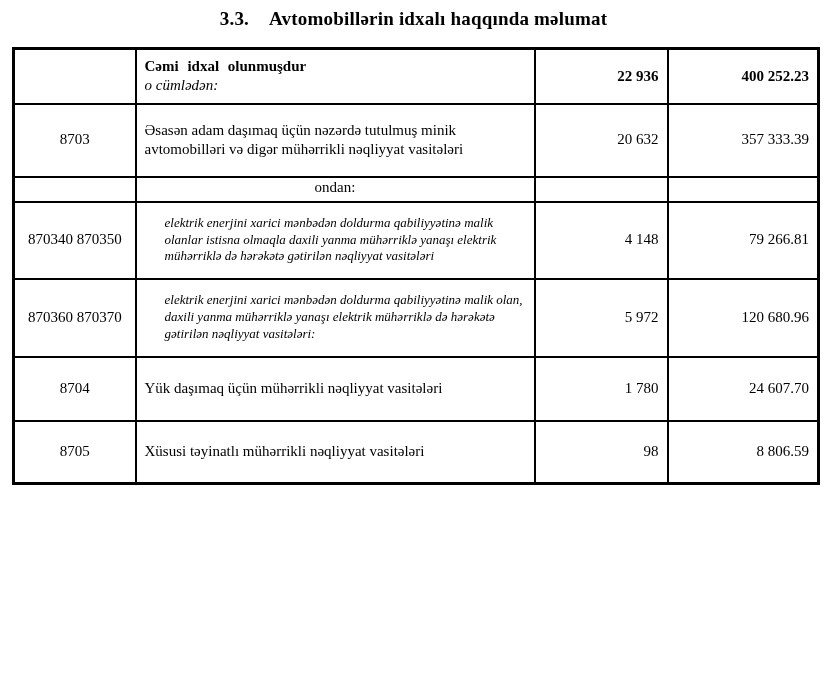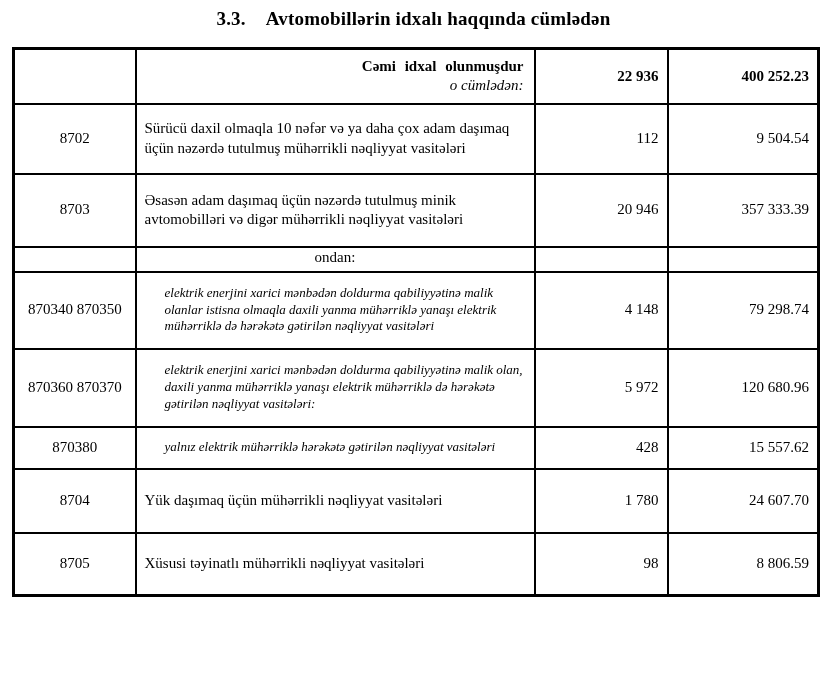--- a/index.html
+++ b/index.html
@@ -49,32 +49,32 @@
   tr.r-8703   { height: 73px; }
   tr.r-ondan  { height: 25px; }
   tr.r-870340 { height: 77px; }
   tr.r-870360 { height: 78px; }
   tr.r-870380 { height: 42px; }
   tr.r-8704   { height: 64px; }
   tr.r-8705   { height: 63px; }
   td.c-code { text-align: center; padding: 2px 4px; }
   td.c-name { text-align: left; padding: 3px 10px 3px 8px; }
   td.c-qty, td.c-val { text-align: right; padding: 2px 8px 2px 4px; }
-  tr.r-total td.c-name { text-align: right; }
+  tr.r-total td.c-name { text-align: left; }
   tr.r-total .total-line1 { font-weight: bold; word-spacing: 5px; }
   tr.r-total .total-line2 { font-style: italic; }
   tr.r-total td.c-qty, tr.r-total td.c-val { font-weight: bold; padding-left: 22px; }
   tr.r-ondan td.c-name { text-align: center; padding: 0 6px 2px 6px; font-size: 15px; }
   tr.sub-item td.c-name { font-style: italic; padding-left: 28px; font-size: 13px; }
 </style>
 </head>
 <body>
 
 <div class="page-title">
-  <span class="title-number">3.3.</span><span>Avtomobillərin idxalı haqqında cümlədən</span>
+  <span class="title-number">3.3.</span><span>Avtomobillərin idxalı haqqında məlumat</span>
 </div>
 
 <table class="data-table">
   <colgroup>
     <col class="col-code">
       <col class="col-name">
       <col class="col-qty">
       <col class="col-val">
   </colgroup>
   <tbody>
@@ -82,61 +82,49 @@
     <tr class="r-total">
       <td class="c-code"></td>
       <td class="c-name">
         <div class="total-line1">Cəmi idxal olunmuşdur</div>
         <div class="total-line2">o cümlədən:</div>
       </td>
       <td class="c-qty">22 936</td>
       <td class="c-val">400 252.23</td>
     </tr>
 
-    <tr class="r-8702">
-      <td class="c-code">8702</td>
-      <td class="c-name">Sürücü daxil olmaqla 10 nəfər və ya daha çox adam daşımaq üçün nəzərdə tutulmuş mühərrikli nəqliyyat vasitələri</td>
-      <td class="c-qty">112</td>
-      <td class="c-val">9 504.54</td>
-    </tr>
 
     <tr class="r-8703">
       <td class="c-code">8703</td>
       <td class="c-name">Əsasən adam daşımaq üçün nəzərdə tutulmuş minik avtomobilləri və digər mühərrikli nəqliyyat vasitələri</td>
-      <td class="c-qty">20 946</td>
+      <td class="c-qty">20 632</td>
       <td class="c-val">357 333.39</td>
     </tr>
 
     <tr class="r-ondan">
       <td class="c-code"></td>
       <td class="c-name">ondan:</td>
       <td class="c-qty"></td>
       <td class="c-val"></td>
     </tr>
 
     <tr class="r-870340 sub-item">
       <td class="c-code">870340 870350</td>
       <td class="c-name">elektrik enerjini xarici mənbədən doldurma qabiliyyətinə malik olanlar istisna olmaqla daxili yanma mühərriklə yanaşı elektrik mühərriklə də hərəkətə gətirilən nəqliyyat vasitələri</td>
       <td class="c-qty">4 148</td>
-      <td class="c-val">79 298.74</td>
+      <td class="c-val">79 266.81</td>
     </tr>
 
     <tr class="r-870360 sub-item">
       <td class="c-code">870360 870370</td>
       <td class="c-name">elektrik enerjini xarici mənbədən doldurma qabiliyyətinə malik olan, daxili yanma mühərriklə yanaşı elektrik mühərriklə də hərəkətə gətirilən nəqliyyat vasitələri:</td>
       <td class="c-qty">5 972</td>
       <td class="c-val">120 680.96</td>
     </tr>
 
-    <tr class="r-870380 sub-item">
-      <td class="c-code">870380</td>
-      <td class="c-name">yalnız elektrik mühərriklə hərəkətə gətirilən nəqliyyat vasitələri</td>
-      <td class="c-qty">428</td>
-      <td class="c-val">15 557.62</td>
-    </tr>
 
     <tr class="r-8704">
       <td class="c-code">8704</td>
       <td class="c-name">Yük daşımaq üçün mühərrikli nəqliyyat vasitələri</td>
       <td class="c-qty">1 780</td>
       <td class="c-val">24 607.70</td>
     </tr>
 
     <tr class="r-8705">
       <td class="c-code">8705</td>

